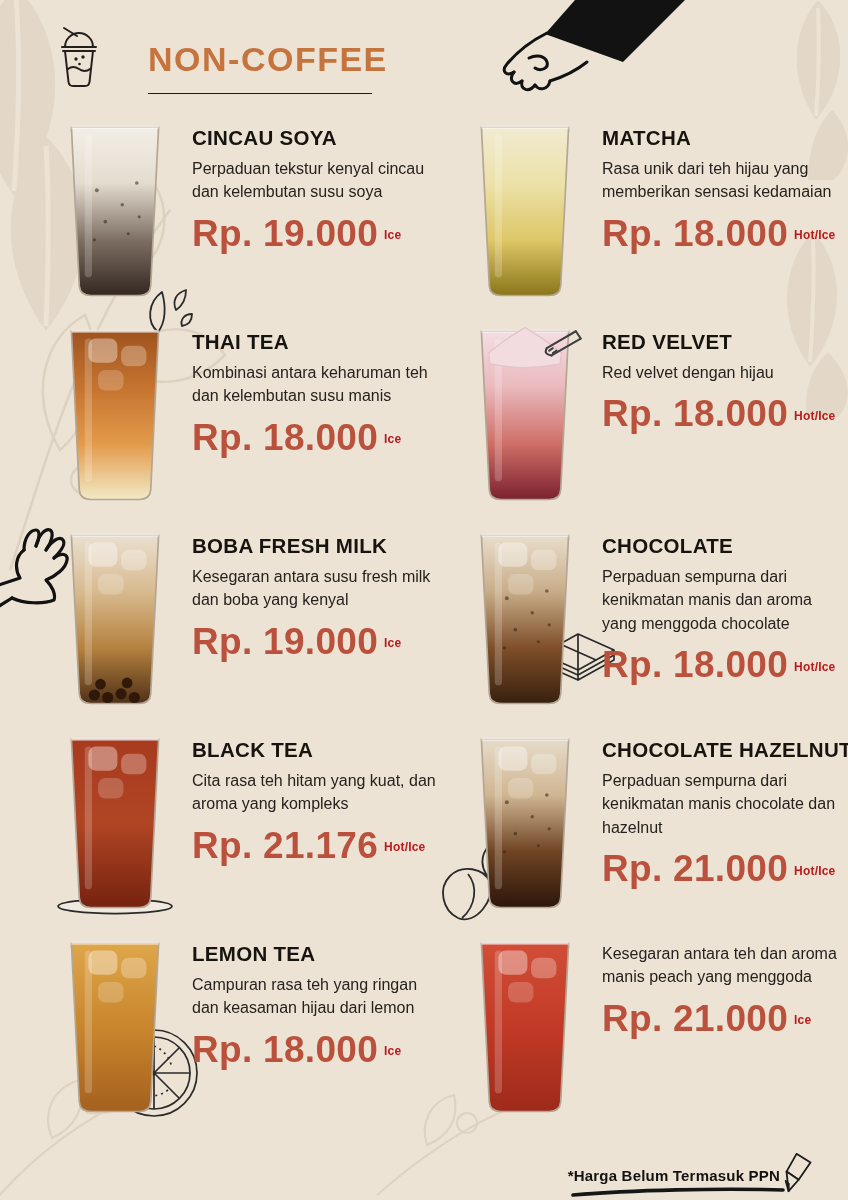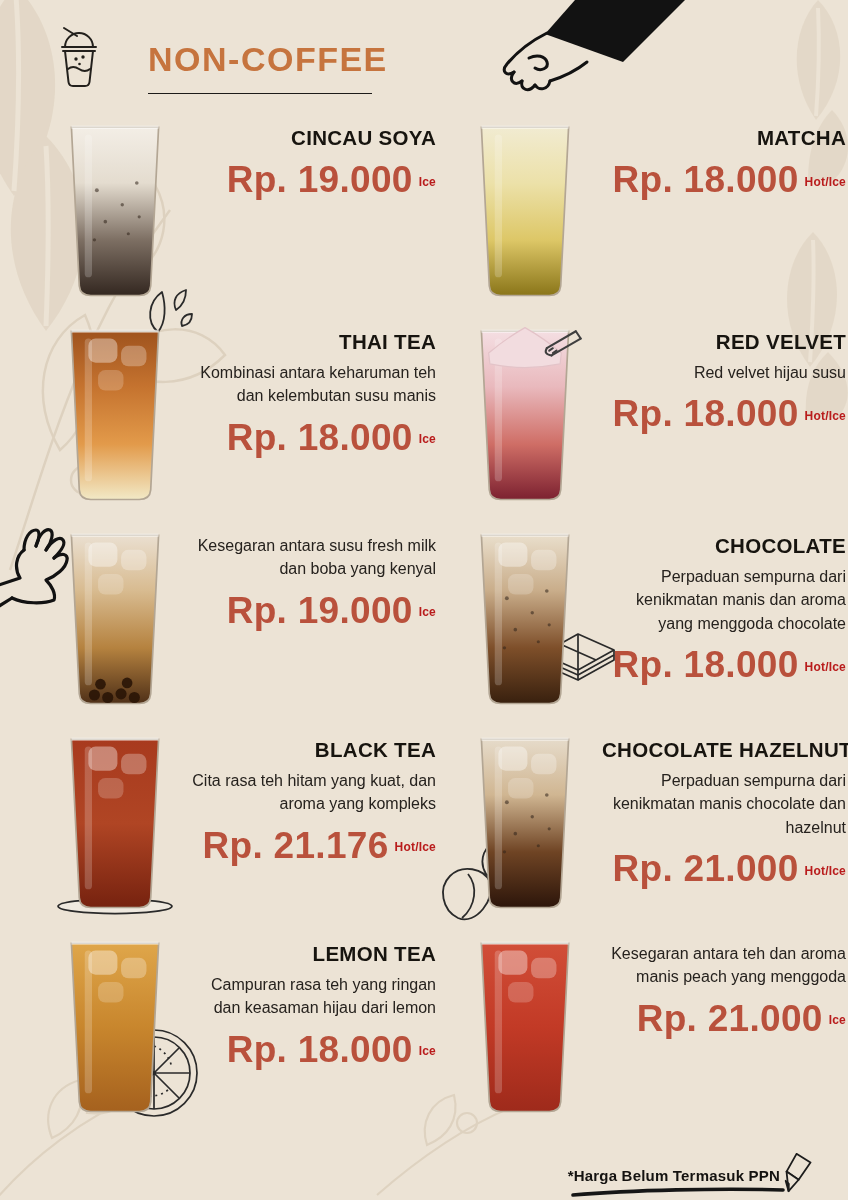--- a/index.html
+++ b/index.html
@@ -35,21 +35,20 @@
     margin-top:14px;
   }
 
   
   .menu-grid{
     position:relative;
     display:grid;
     grid-template-columns:384px 384px;
     column-gap:26px;
     padding:4px 0 0 52px;
-    text-align:right;
   }
   .menu-item{
     display:flex;gap:14px;
     height:204px;
   }
   .photo{
     width:126px;height:184px;flex:0 0 auto;
     margin-top:2px;
   }
   .photo svg{width:100%;height:100%;display:block;}
@@ -243,20 +242,21 @@
               <circle cx="68" cy="52" r="1.5"></circle>
               <circle cx="42" cy="84" r="1.5"></circle>
               <circle cx="61" cy="94" r="1.3"></circle>
               <circle cx="33" cy="99" r="1.4"></circle>
               <circle cx="70" cy="80" r="1.3"></circle>
             </g>
           </svg>
         </div>
       <div class="info">
         <h3 class="item-name">CINCAU SOYA</h3>
+        <p class="item-desc">Perpaduan tekstur kenyal cincau dan kelembutan susu soya</p>
         <div class="price-row"><span class="price">Rp. 19.000</span><sup class="serve">Ice</sup></div>
       </div>
     </div>
 
     <div class="menu-item">
       <div class="photo">
           <svg viewBox="0 0 100 152">
             <defs>
               <linearGradient id="grad1" x1="0" y1="0" x2="0" y2="1">
                 <stop offset="0%" stop-color="#f1ebd1"></stop>
@@ -265,20 +265,21 @@
                 <stop offset="100%" stop-color="#8a7519"></stop>
               </linearGradient>
             </defs>
             <path d="M14,6 L86,6 L79.5,137 Q78.8,145 70,145 L30,145 Q21.2,145 20.5,137 Z" fill="url(#grad1)" stroke="#b3a694" stroke-width="1.4"></path>
             <path d="M14,6 L86,6" stroke="#ffffff" stroke-width="2.6" opacity=".55"></path>
             <rect x="25" y="12" width="6" height="118" rx="3" fill="#ffffff" opacity=".2"></rect>
           </svg>
         </div>
       <div class="info">
         <h3 class="item-name">MATCHA</h3>
+        <p class="item-desc">Rasa unik dari teh hijau yang memberikan sensasi kedamaian</p>
         <div class="price-row"><span class="price">Rp. 18.000</span><sup class="serve">Hot/Ice</sup></div>
       </div>
     </div>
 
     <div class="menu-item">
       <div class="photo">
           <svg viewBox="0 0 100 152">
             <defs>
               <linearGradient id="grad2" x1="0" y1="0" x2="0" y2="1">
                 <stop offset="0%" stop-color="#9f531e"></stop>
@@ -321,21 +322,21 @@
               <path d="M68,20 L92,6"></path>
               <path d="M72,26 L96,12"></path>
               <path d="M92,6 L96,12"></path>
               <path d="M68,20 Q65,25 72,26"></path>
               <path d="M70,22 l3,-2 M73,24 l3,-2"></path>
             </g>
           </svg>
         </div>
       <div class="info">
         <h3 class="item-name">RED VELVET</h3>
-        <p class="item-desc">Red velvet hijau susu</p>
+        <p class="item-desc">Red velvet dengan hijau</p>
         <div class="price-row"><span class="price">Rp. 18.000</span><sup class="serve">Hot/Ice</sup></div>
       </div>
     </div>
 
     <div class="menu-item">
       <div class="photo">
           <svg viewBox="0 0 100 152">
             <defs>
               <linearGradient id="grad4" x1="0" y1="0" x2="0" y2="1">
                 <stop offset="0%" stop-color="#eadfd0"></stop>
@@ -354,20 +355,21 @@
               <circle cx="33" cy="138" r="4.6"></circle>
               <circle cx="44" cy="140" r="4.6"></circle>
               <circle cx="55" cy="137" r="4.6"></circle>
               <circle cx="66" cy="140" r="4.6"></circle>
               <circle cx="38" cy="129" r="4.4"></circle>
               <circle cx="60" cy="128" r="4.4"></circle>
             </g>
           </svg>
         </div>
       <div class="info">
+        <h3 class="item-name">BOBA FRESH MILK</h3>
         <p class="item-desc">Kesegaran antara susu fresh milk dan boba yang kenyal</p>
         <div class="price-row"><span class="price">Rp. 19.000</span><sup class="serve">Ice</sup></div>
       </div>
     </div>
 
     <div class="menu-item">
       <div class="photo">
           <svg viewBox="0 0 100 152">
             <defs>
               <linearGradient id="grad5" x1="0" y1="0" x2="0" y2="1">

